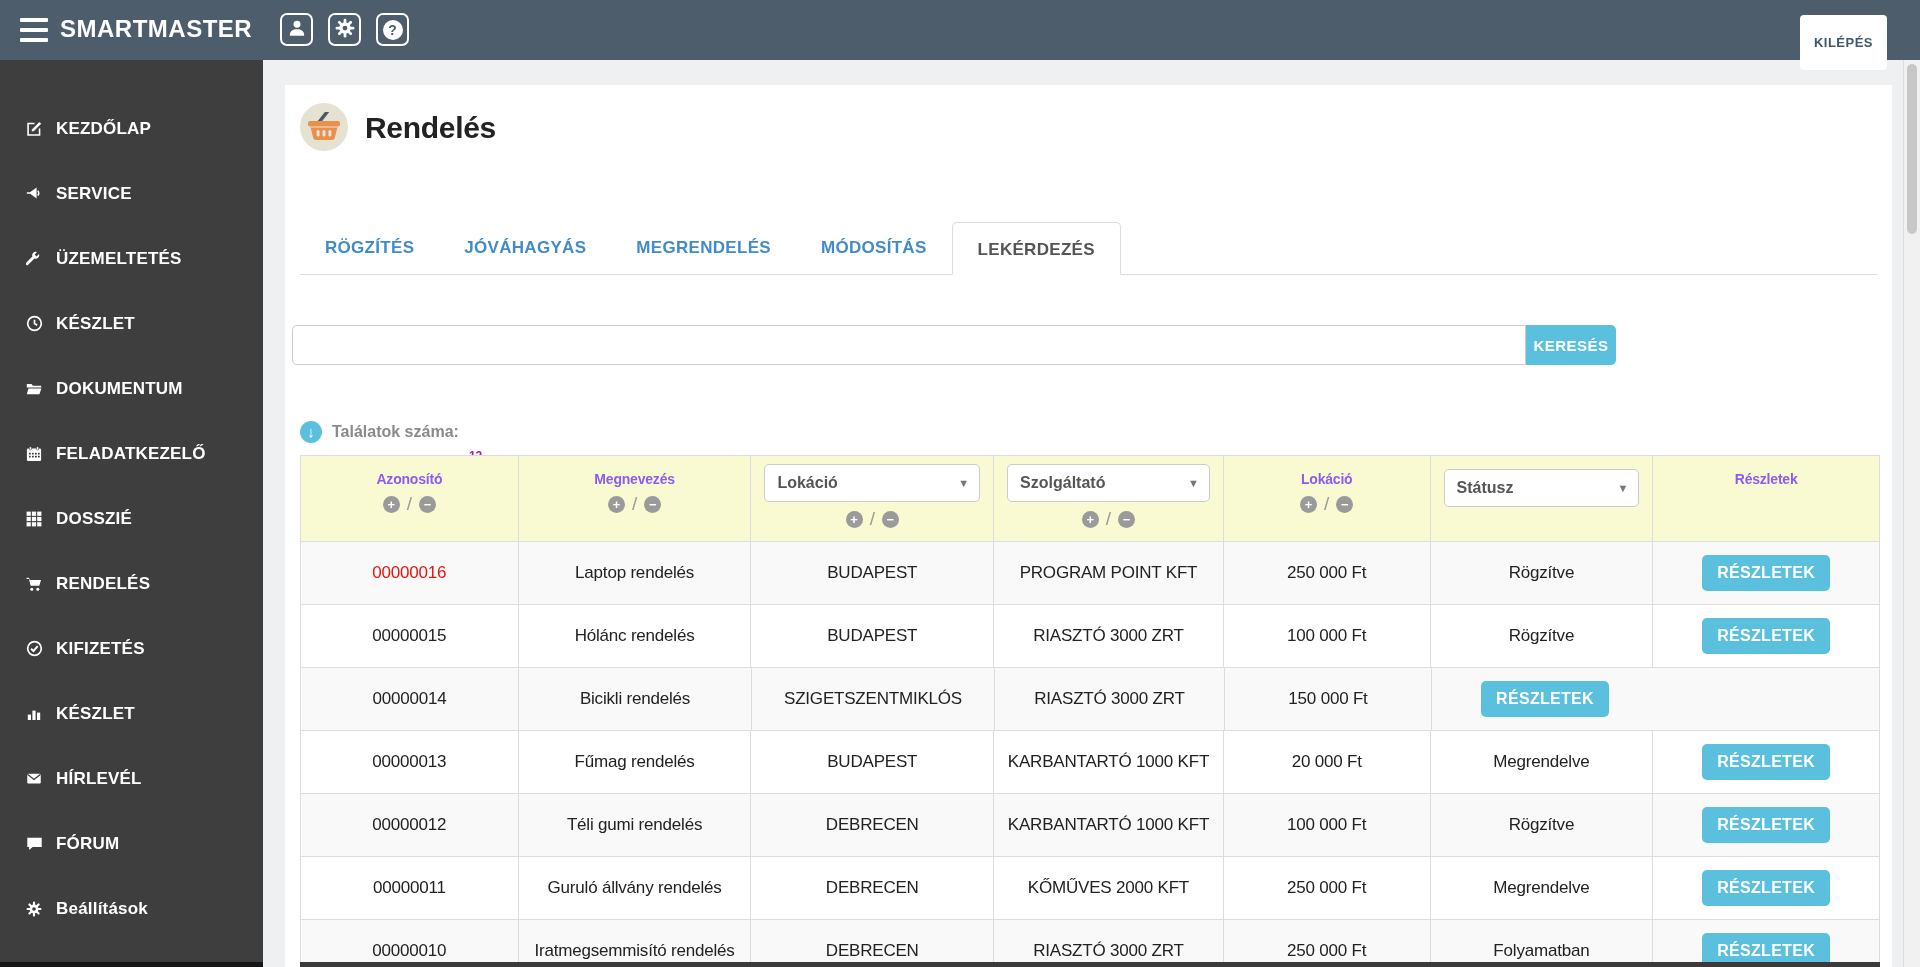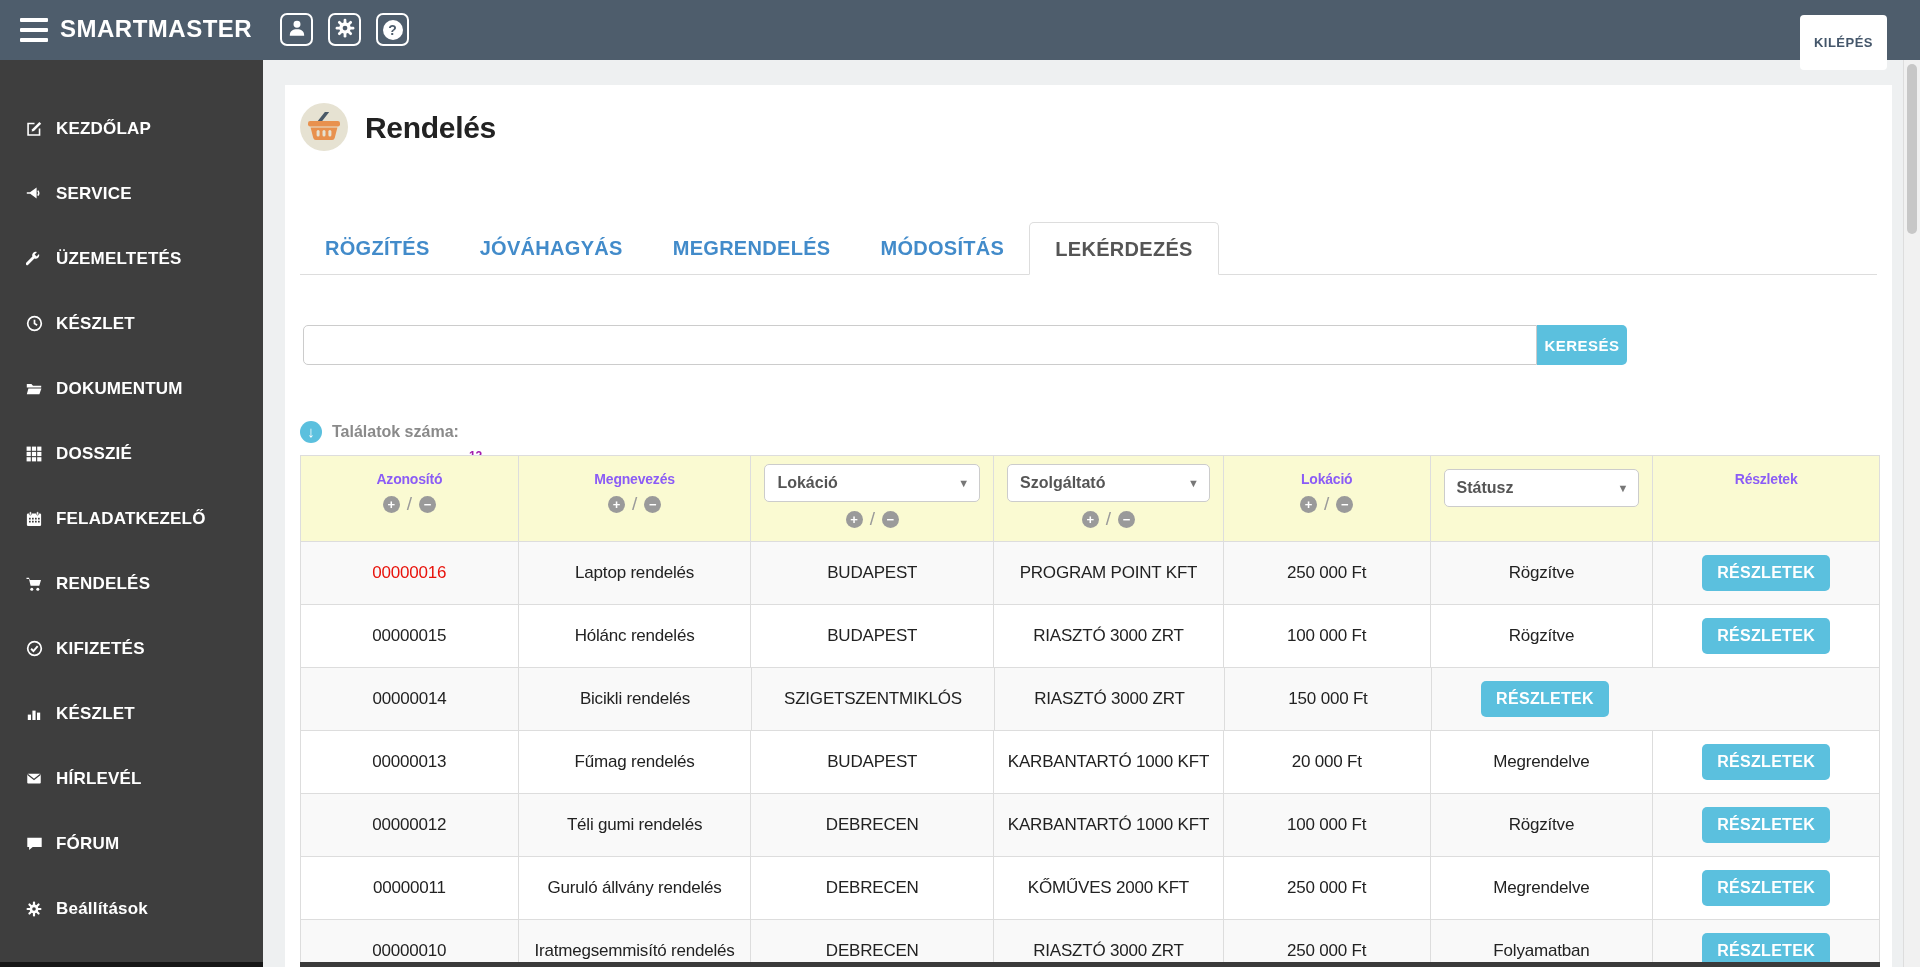--- a/index.html
+++ b/index.html
@@ -45,27 +45,27 @@
   .panel { position:absolute; left:285px; top:85px; width:1607px; height:882px;
     background:#fff; }
   .title-ico { position:absolute; left:15px; top:18px; width:48px; height:48px;
     border-radius:50%; background:#e6e2d2; display:flex; align-items:center; justify-content:center; }
   .page-title { position:absolute; left:80px; top:26px; font-size:30px; font-weight:bold;
     color:#222; letter-spacing:-0.3px; }
 
   
   .tabs { position:absolute; left:15px; top:137px; width:1577px; height:53px;
     display:flex; align-items:flex-end; border-bottom:1px solid #ddd; }
-  .tab { height:52px; line-height:52px; padding:0 25px; color:#428bca; font-size:20px;
+  .tab { height:52px; line-height:52px; padding:0 25px; color:#428bca; font-size:17px;
     font-weight:bold; letter-spacing:0.3px; cursor:pointer; }
   .tab.active { background:#fff; border:1px solid #ddd; border-bottom:1px solid #fff;
     border-radius:5px 5px 0 0; color:#555; margin-bottom:-1px; height:53px; line-height:53px; }
 
   
-  .searchrow { position:absolute; left:18px; top:240px; width:1324px; display:flex; }
+  .searchrow { position:absolute; left:7px; top:240px; width:1324px; display:flex; }
   .searchrow input { flex:1; height:40px; border:1px solid #ccc; border-radius:5px 0 0 5px;
     padding:0 12px; font-size:16px; font-family:"Liberation Sans", sans-serif; outline:none; }
   .btn-search { width:90px; height:40px; background:#5bc0de; color:#fff; border:none;
     border-radius:0 5px 5px 0; font-size:15px; font-weight:bold; letter-spacing:0.5px; cursor:pointer; }
 
   
   .results { position:absolute; left:15px; top:316px; display:flex; align-items:center; gap:10px; }
   .res-icon { width:22px; height:22px; border-radius:50%; background:#5bc0de; color:#fff;
     text-align:center; line-height:22px; font-size:15px; font-weight:bold; }
   .res-label { font-size:16px; color:#8a8a8a; font-weight:600; }
@@ -181,58 +181,58 @@
     <span class="sicon">
         <svg width="18" height="16" viewBox="0 0 16 16" fill="#fff">
           <path d="M0.8 3h4.6l1.6 1.8h8.2v1.8H0.8z"></path>
           <path d="M2.4 7.4h13l-2 5.8H0.8z"></path>
         </svg>
       </span>
     <span class="slabel">DOKUMENTUM</span>
   </div>
   <div class="sitem">
     <span class="sicon">
-        <svg width="16" height="16" viewBox="0 0 16 16" fill="#fff">
-          <g>
-            <rect x="0.6" y="0.6" width="4.2" height="4.2"></rect>
-            <rect x="5.9" y="0.6" width="4.2" height="4.2"></rect>
-            <rect x="11.2" y="0.6" width="4.2" height="4.2"></rect>
-            <rect x="0.6" y="5.9" width="4.2" height="4.2"></rect>
-            <rect x="5.9" y="5.9" width="4.2" height="4.2"></rect>
-            <rect x="11.2" y="5.9" width="4.2" height="4.2"></rect>
-            <rect x="0.6" y="11.2" width="4.2" height="4.2"></rect>
-            <rect x="5.9" y="11.2" width="4.2" height="4.2"></rect>
-            <rect x="11.2" y="11.2" width="4.2" height="4.2"></rect>
-          </g>
-        </svg>
-      </span>
-    <span class="slabel">DOSSZIÉ</span>
-  </div>
-  <div class="sitem">
-    <span class="sicon">
         <svg width="16" height="16" viewBox="0 0 16 16">
           <rect x="0.9" y="2.6" width="14.2" height="12.4" rx="1.2" fill="#fff"></rect>
           <rect x="3.4" y="0.7" width="2" height="3.4" rx="0.8" fill="#fff" stroke="#3e3e3e" stroke-width="0.6"></rect>
           <rect x="10.6" y="0.7" width="2" height="3.4" rx="0.8" fill="#fff" stroke="#3e3e3e" stroke-width="0.6"></rect>
           <g fill="#3e3e3e">
             <rect x="3" y="6.8" width="1.7" height="1.7"></rect>
             <rect x="6" y="6.8" width="1.7" height="1.7"></rect>
             <rect x="9" y="6.8" width="1.7" height="1.7"></rect>
             <rect x="12" y="6.8" width="1.7" height="1.7"></rect>
             <rect x="3" y="9.8" width="1.7" height="1.7"></rect>
             <rect x="6" y="9.8" width="1.7" height="1.7"></rect>
             <rect x="9" y="9.8" width="1.7" height="1.7"></rect>
             <rect x="12" y="9.8" width="1.7" height="1.7"></rect>
           </g>
         </svg>
       </span>
     <span class="slabel">FELADATKEZELŐ</span>
   </div>
   <div class="sitem">
     <span class="sicon">
+        <svg width="16" height="16" viewBox="0 0 16 16" fill="#fff">
+          <g>
+            <rect x="0.6" y="0.6" width="4.2" height="4.2"></rect>
+            <rect x="5.9" y="0.6" width="4.2" height="4.2"></rect>
+            <rect x="11.2" y="0.6" width="4.2" height="4.2"></rect>
+            <rect x="0.6" y="5.9" width="4.2" height="4.2"></rect>
+            <rect x="5.9" y="5.9" width="4.2" height="4.2"></rect>
+            <rect x="11.2" y="5.9" width="4.2" height="4.2"></rect>
+            <rect x="0.6" y="11.2" width="4.2" height="4.2"></rect>
+            <rect x="5.9" y="11.2" width="4.2" height="4.2"></rect>
+            <rect x="11.2" y="11.2" width="4.2" height="4.2"></rect>
+          </g>
+        </svg>
+      </span>
+    <span class="slabel">DOSSZIÉ</span>
+  </div>
+  <div class="sitem">
+    <span class="sicon">
         <svg width="18" height="16" viewBox="0 0 16 16" fill="#fff">
           <path d="M0.5 1.8h2.4l1 2.2H15l-1.7 5.8H4.6L3 2.9H0.5z"></path>
           <circle cx="5.8" cy="13.2" r="1.5"></circle>
           <circle cx="11.8" cy="13.2" r="1.5"></circle>
         </svg>
       </span>
     <span class="slabel">RENDELÉS</span>
   </div>
   <div class="sitem">
     <span class="sicon">

